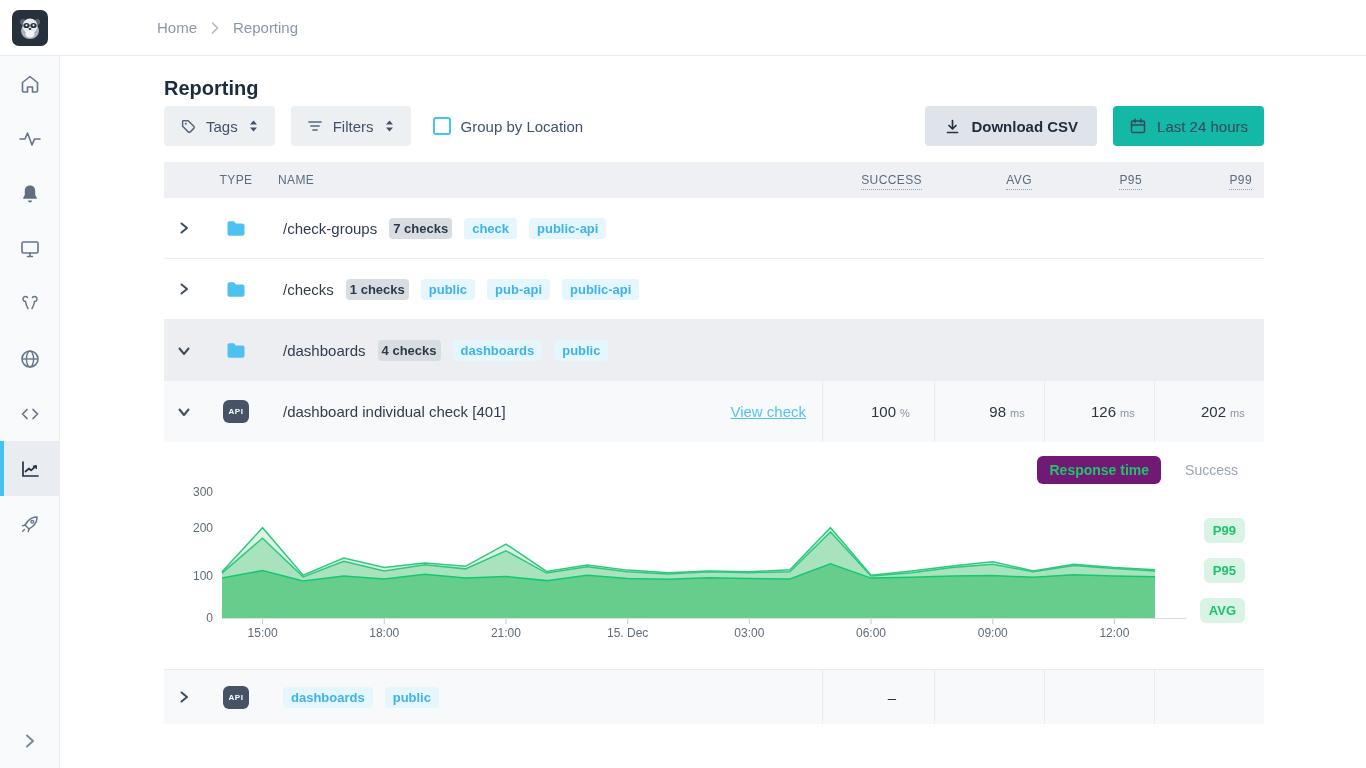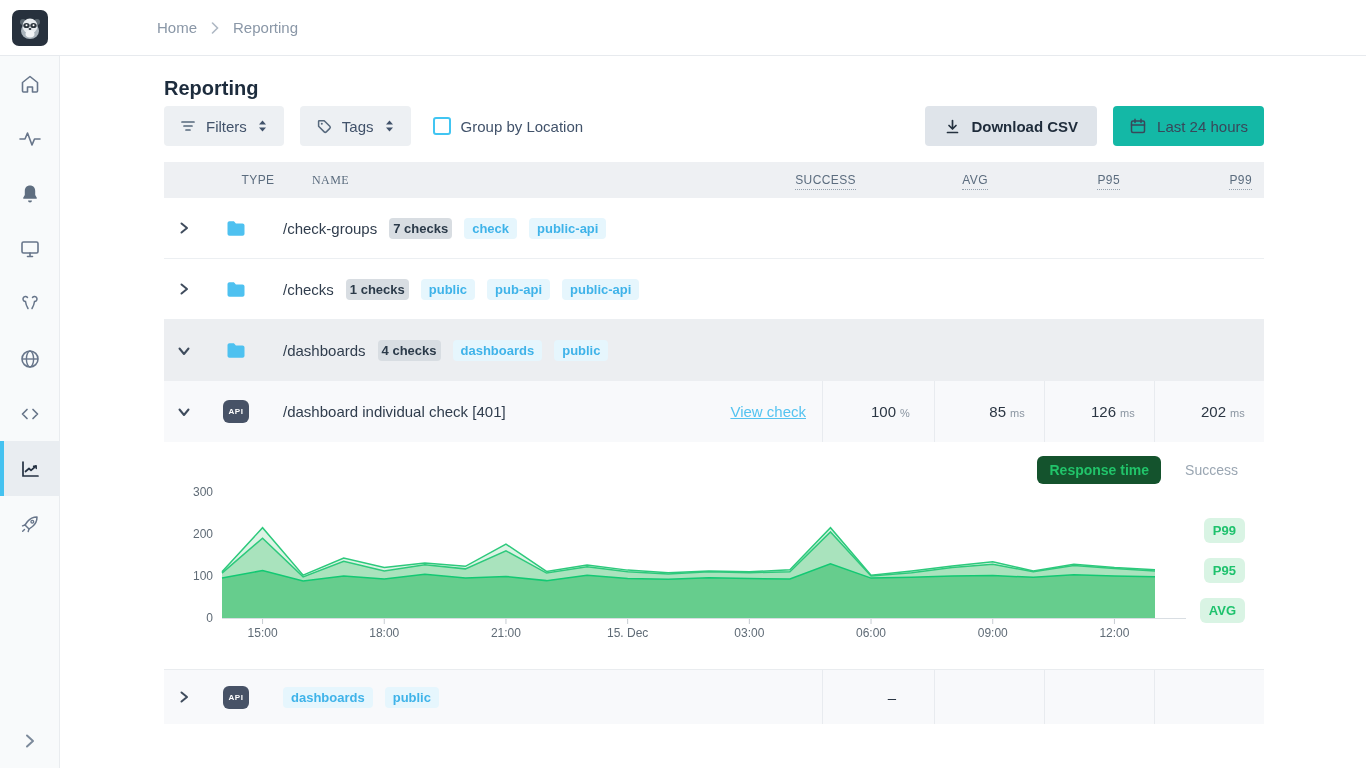--- a/index.html
+++ b/index.html
@@ -52,24 +52,24 @@
   .btn-csv { display:flex; align-items:center; gap:10px; height:40px; padding:0 19px;
     background:#dfe4ea; border:none; border-radius:4px; font-size:15px; font-weight:bold;
     color:#1e2b3a; font-family:inherit; cursor:pointer; }
   .btn-range { display:flex; align-items:center; gap:10px; height:40px; padding:0 16px;
     background:#14b8a6; border:none; border-radius:4px; font-size:15px; color:#39475a;
     font-family:inherit; cursor:pointer; }
 
   
   .tbl { width:1100px; }
   .thead { display:flex; align-items:center; height:36px; background:#eef0f3;
-    font-size:12px; color:#5b6c7e; letter-spacing:.4px;gap:22px; }
+    font-size:12px; color:#5b6c7e; letter-spacing:.4px; }
   .th-spacer { width:40px; }
   .th-type { width:64px; text-align:center; }
-  .th-name { margin-left:0; flex:1;font-family:Liberation Serif, serif; }
+  .th-name { margin-left:10px; flex:1; }
   .th-num { width:110px; text-align:right; padding-right:12px; }
   .th-num.first { width:112px; }
   .th-num span { border-bottom:1px dotted #93a0ad; padding-bottom:2px; cursor:pointer; }
 
   .row { display:flex; align-items:center; height:61px; }
   .row.bordered { border-bottom:1px solid #eceff2; }
   .row.group-open { background:#eceef1; }
   .row.child { background:#f8f9fb; }
   .cell-chev { width:40px; display:flex; align-items:center; justify-content:center; cursor:pointer; }
   .cell-type { width:64px; display:flex; align-items:center; justify-content:center; }
@@ -85,21 +85,21 @@
     white-space:nowrap; cursor:pointer; }
   .mcell { width:110px; align-self:stretch; display:flex; align-items:center;
     justify-content:flex-end; gap:4px; padding-right:14px; border-left:1px solid #e8ebef; }
   .mcell.first { width:112px; }
   .mcell .v { font-size:15px; color:#2b3643; }
   .mcell .u { font-size:11px; color:#8a95a1; min-width:20px; padding-top:3px; }
 
   
   .chart-block { position:relative; width:1100px; height:227px; background:#fff; }
   .chart-toggle { position:absolute; top:14px; right:26px; display:flex; align-items:center; gap:24px; }
-  .pill-active { background:#14532d; color:#21c46a; font-size:14px; font-weight:bold;
+  .pill-active { background:#701a75; color:#21c46a; font-size:14px; font-weight:bold;
     border-radius:6px; padding:6px 12px; cursor:pointer; }
   .toggle-off { font-size:14px; color:#9aa6b2; cursor:pointer; }
   .legend-pill { position:absolute; right:19px; background:#d9f4e4; color:#1ec26d;
     font-size:13px; font-weight:bold; border-radius:6px; padding:5px 9px; cursor:pointer; }
   #chart-svg { position:absolute; left:0; top:0; }
   .ylab { position:absolute; left:0; width:49px; text-align:right; font-size:12px; color:#5f6b76; }
   .xlab { position:absolute; width:70px; text-align:center; font-size:12px; color:#5f6b76; }
 
   .bottom-row { border-top:1px solid #e9ecef; height:55px; }
 
@@ -193,33 +193,33 @@
       </svg>
   </div>
 </div>
 
 <div class="main">
   <h1 class="page-title">Reporting</h1>
 
   <div class="toolbar">
     <button class="tbtn">
       <svg width="18" height="18" viewBox="0 0 18 18">
-          <path d="M3 5 h12 M5 9 h8 M7 13 h4" stroke="#56687c" stroke-width="1.7" stroke-linecap="round"></path>
+          <path d="M14.8 9.3 L9.2 3.7 H4.2 a.6.6 0 0 0 -.6.6 v5 l5.6 5.6 a1.5 1.5 0 0 0 2.1 0 l3.5-3.5 a1.5 1.5 0 0 0 0-2.1 z" fill="none" stroke="#56687c" stroke-width="1.5" stroke-linejoin="round"></path>
+          <circle cx="6.8" cy="6.8" r="1" fill="#56687c"></circle>
         </svg>
-      <span>Filters</span>
+      <span>Tags</span>
       <svg width="13" height="14" viewBox="0 0 13 14">
           <path d="M3 5.5 L6.5 1.5 L10 5.5 Z M3 8.5 L6.5 12.5 L10 8.5 Z" fill="#41526a"></path>
         </svg>
     </button>
     <button class="tbtn">
       <svg width="18" height="18" viewBox="0 0 18 18">
-          <path d="M14.8 9.3 L9.2 3.7 H4.2 a.6.6 0 0 0 -.6.6 v5 l5.6 5.6 a1.5 1.5 0 0 0 2.1 0 l3.5-3.5 a1.5 1.5 0 0 0 0-2.1 z" fill="none" stroke="#56687c" stroke-width="1.5" stroke-linejoin="round"></path>
-          <circle cx="6.8" cy="6.8" r="1" fill="#56687c"></circle>
+          <path d="M3 5 h12 M5 9 h8 M7 13 h4" stroke="#56687c" stroke-width="1.7" stroke-linecap="round"></path>
         </svg>
-      <span>Tags</span>
+      <span>Filters</span>
       <svg width="13" height="14" viewBox="0 0 13 14">
           <path d="M3 5.5 L6.5 1.5 L10 5.5 Z M3 8.5 L6.5 12.5 L10 8.5 Z" fill="#41526a"></path>
         </svg>
     </button>
     <div class="chk-wrap">
       <span class="chk"></span>
       <span class="chk-label">Group by Location</span>
     </div>
     <div class="toolbar-right">
       <button class="btn-csv">
@@ -319,21 +319,21 @@
       </div>
       <div class="cell-name">
         <span class="nm">/dashboard individual check [401]</span>
       </div>
       <span class="view-link">View check</span>
       <div class="mcell first">
         <span class="v">100</span>
         <span class="u">%</span>
       </div>
       <div class="mcell">
-        <span class="v">85</span>
+        <span class="v">98</span>
         <span class="u">ms</span>
       </div>
       <div class="mcell">
         <span class="v">126</span>
         <span class="u">ms</span>
       </div>
       <div class="mcell">
         <span class="v">202</span>
         <span class="u">ms</span>
       </div>
@@ -367,21 +367,21 @@
     <span class="xlab" style="left: 63.5652px; top: 184px;">15:00</span>
         <span class="xlab" style="left: 185.261px; top: 184px;">18:00</span>
         <span class="xlab" style="left: 306.957px; top: 184px;">21:00</span>
         <span class="xlab" style="left: 428.652px; top: 184px;">15. Dec</span>
         <span class="xlab" style="left: 550.348px; top: 184px;">03:00</span>
         <span class="xlab" style="left: 672.043px; top: 184px;">06:00</span>
         <span class="xlab" style="left: 793.739px; top: 184px;">09:00</span>
         <span class="xlab" style="left: 915.435px; top: 184px;">12:00</span>
         <span class="ylab" style="top: 169px;">0</span>
         <span class="ylab" style="top: 127px;">100</span>
-        <span class="ylab" style="top: 85px;">200</span>
+        <span class="ylab" style="top: 79px;">200</span>
         <span class="ylab" style="top: 43px;">300</span>
       </div>
 
     <div class="row child bottom-row">
       <div class="cell-chev">
         <svg width="12" height="14" viewBox="0 0 12 14">
             <path d="M3.5 2.5 L9 7 L3.5 11.5" fill="none" stroke="#3f4c5d" stroke-width="2" stroke-linecap="round" stroke-linejoin="round"></path>
           </svg>
       </div>
       <div class="cell-type">

